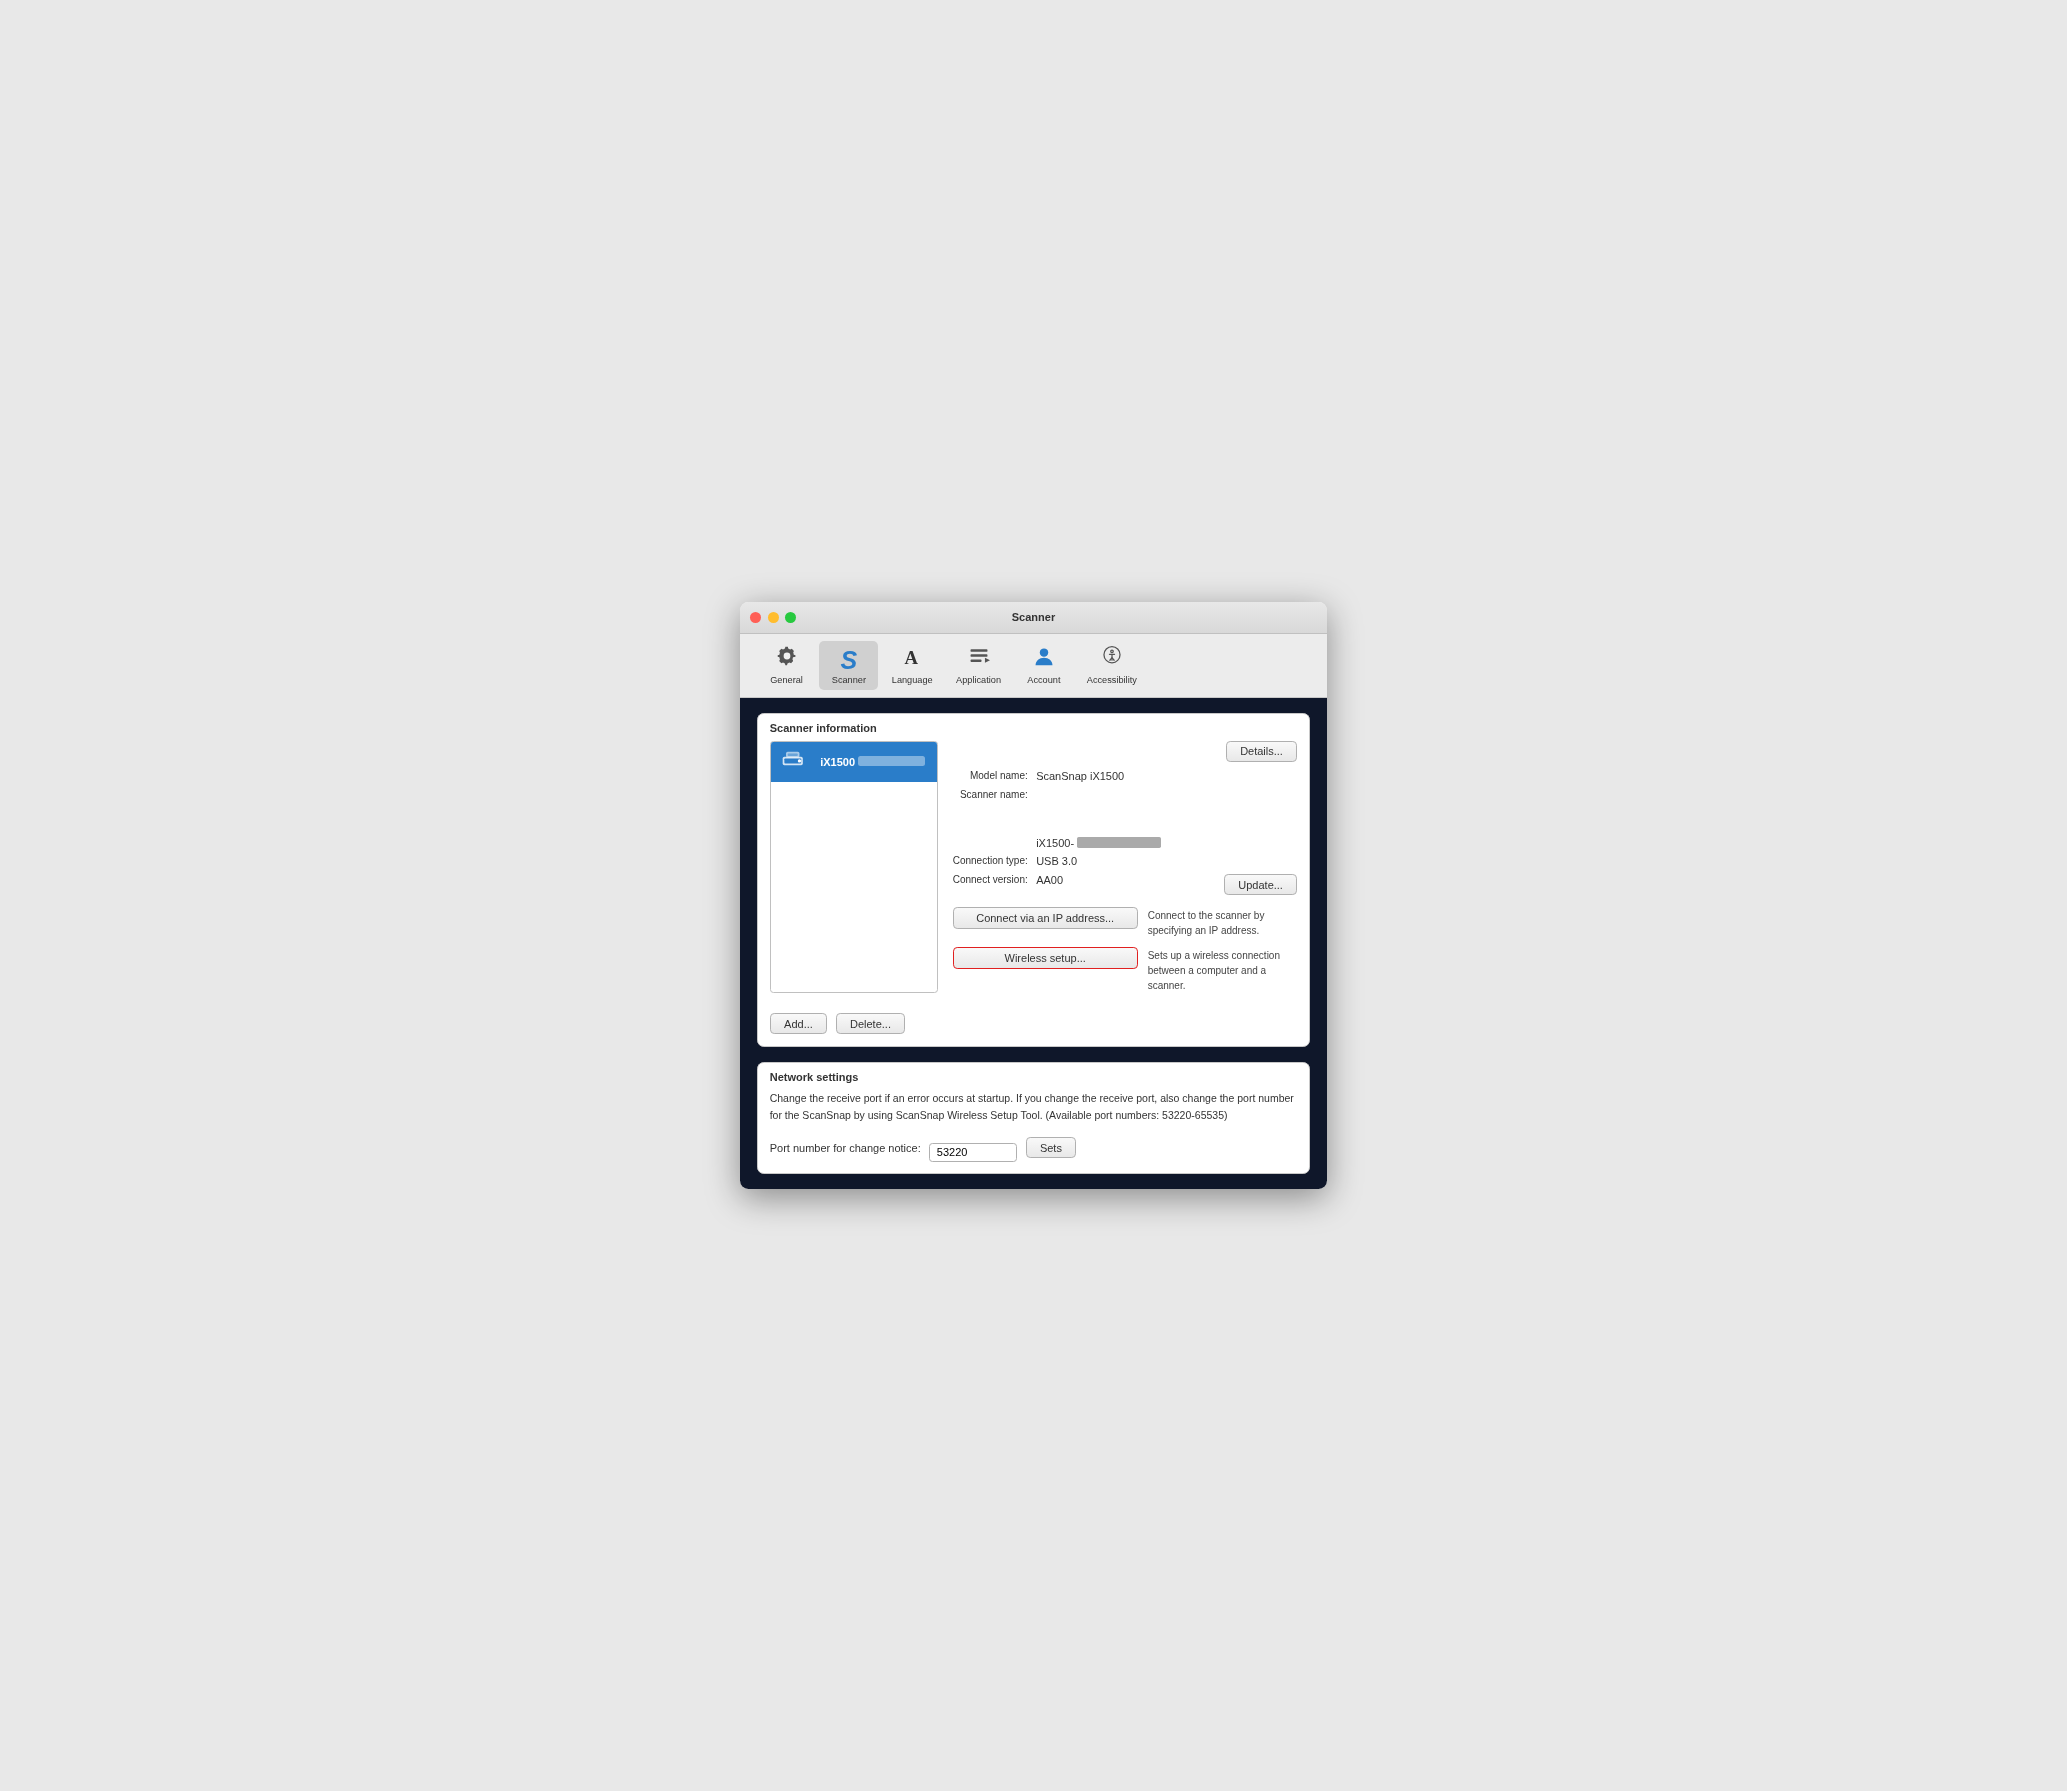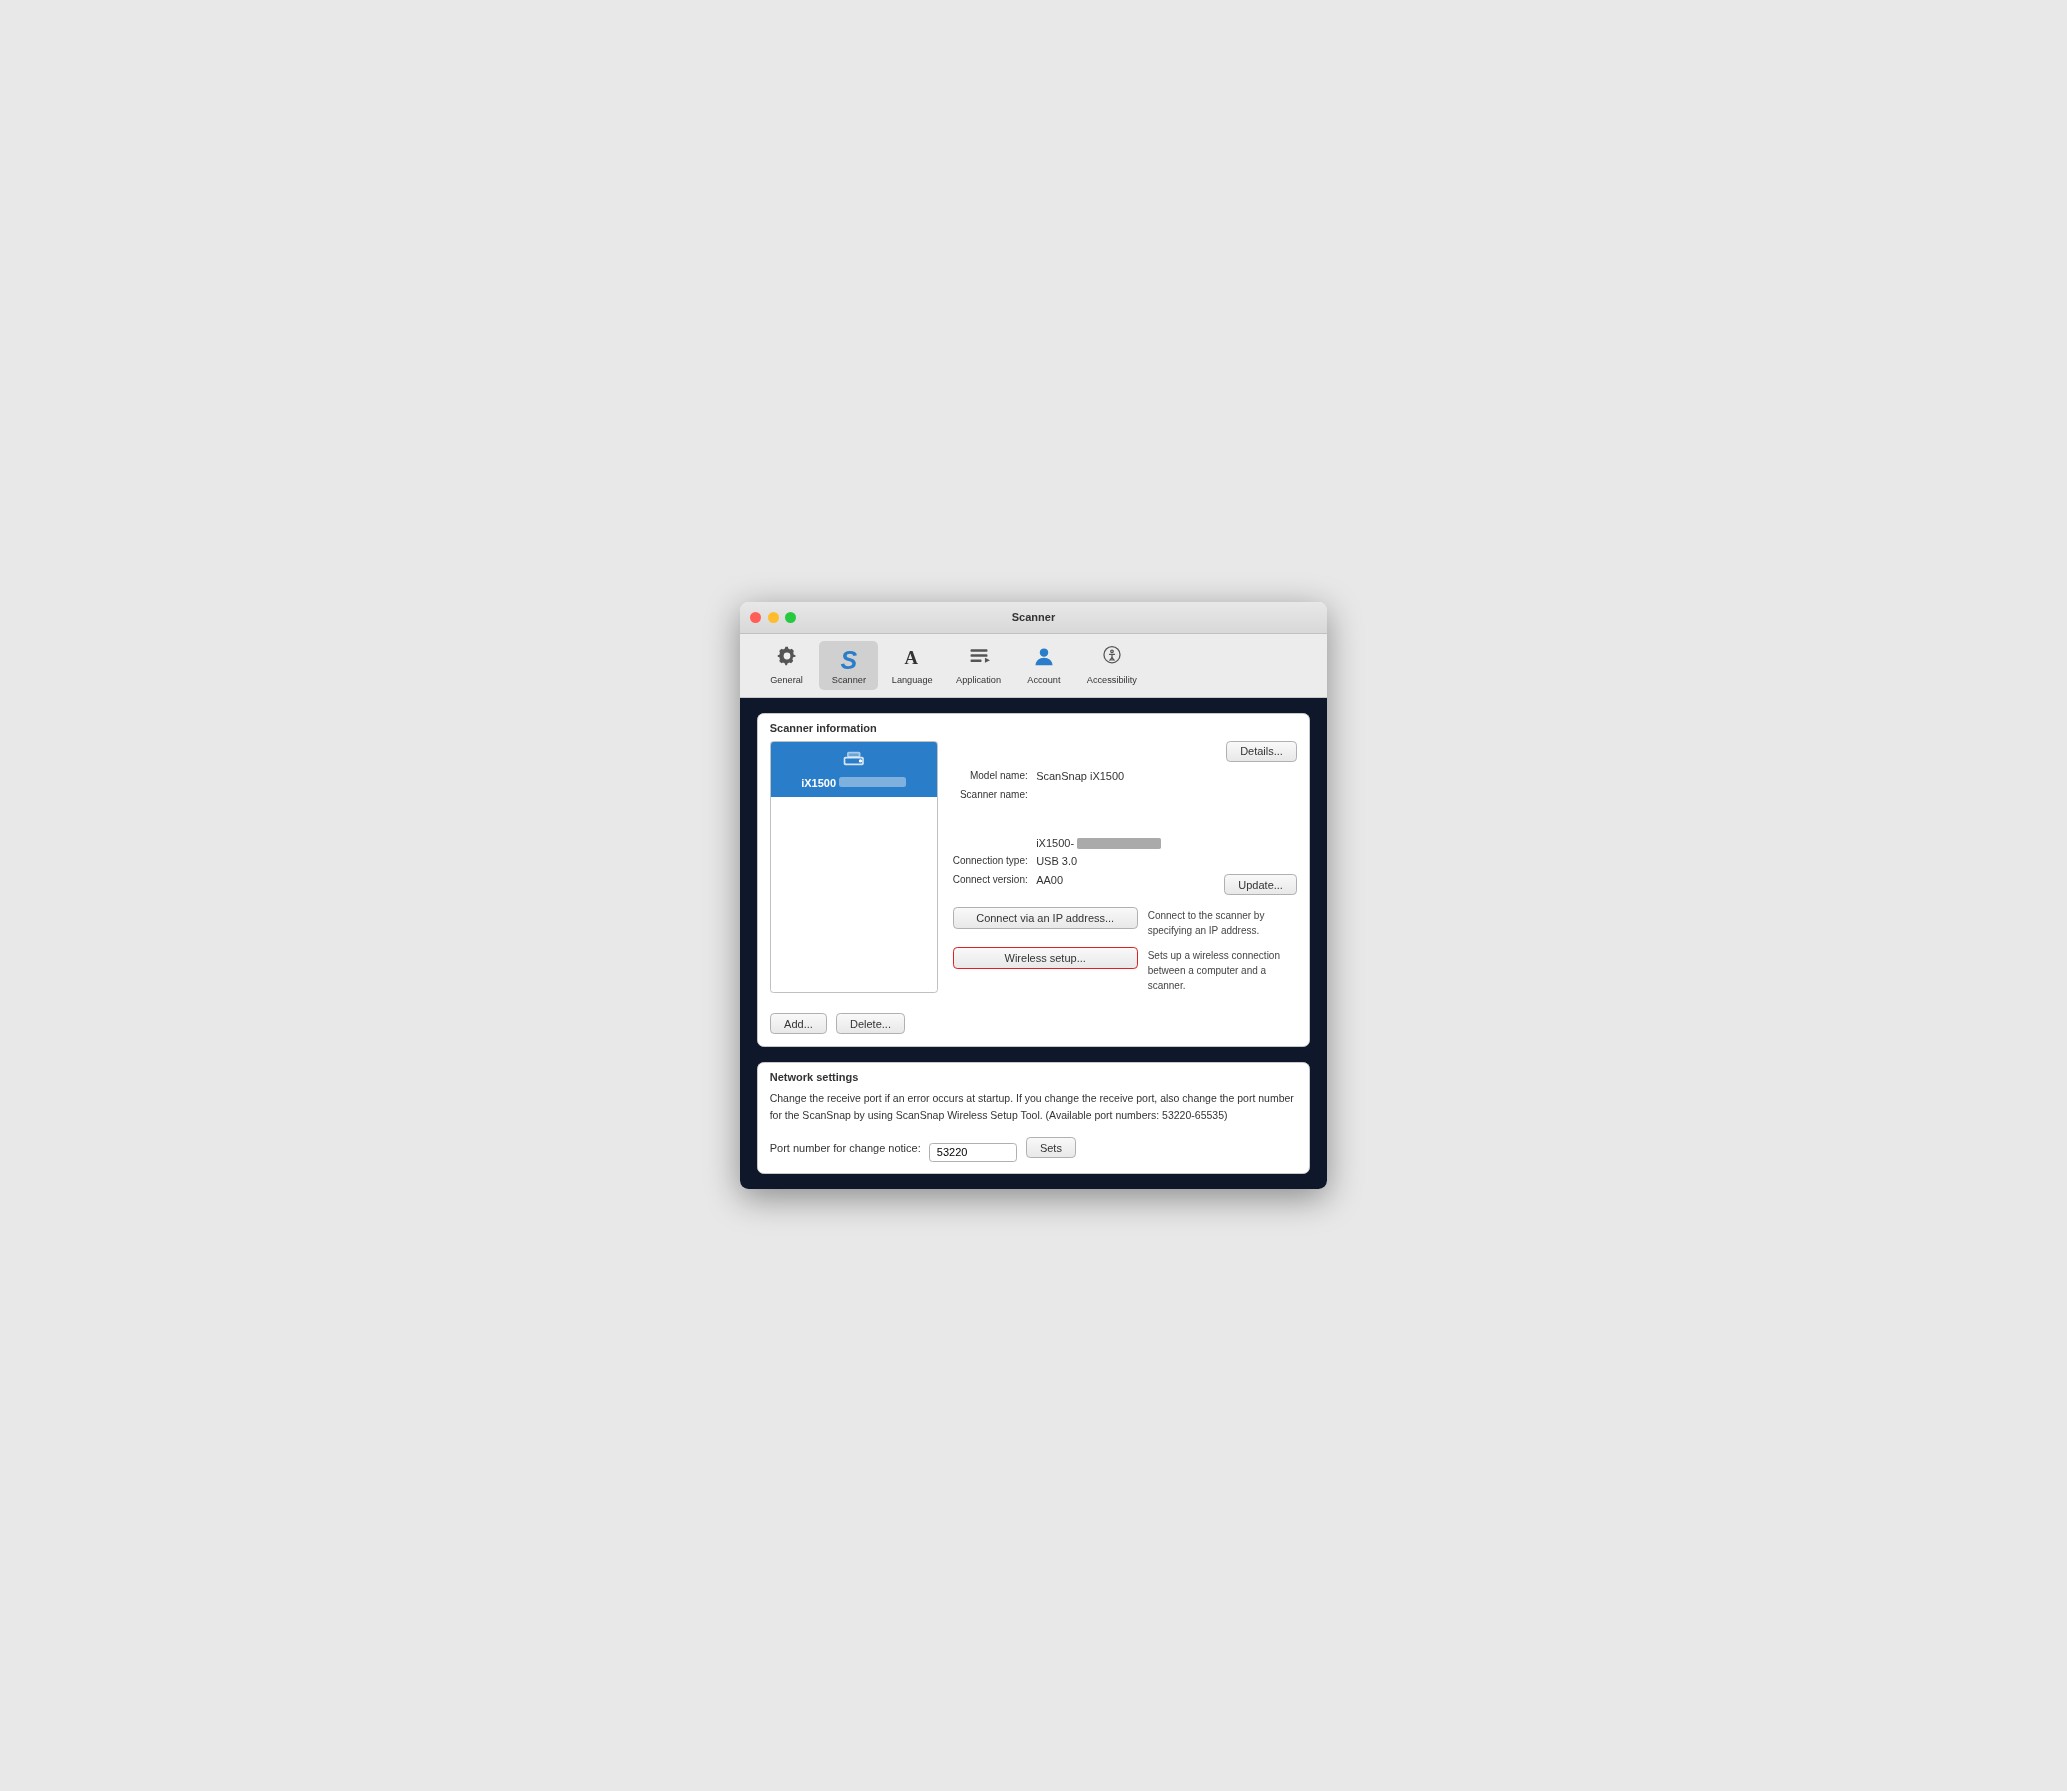--- a/index.html
+++ b/index.html
@@ -112,22 +112,21 @@
       border-radius: 3.4px;
       overflow: hidden;
       background: white;
     }
     .scanner-preview-header {
       background: #2a7dc9;
       color: white;
       padding: 8.4px 10px;
       display: flex;
       align-items: center;
-      gap: 3px;
-      flex-direction: column;
+      gap: 16px;
     }
     .scanner-icon-white {
       font-size: 18.5px;
     }
     .scanner-name-redacted {
       background: rgba(255,255,255,0.4);
       border-radius: 2.5px;
       width: 67px;
       height: 10px;
       display: inline-block;
@@ -153,21 +152,21 @@
       color: #333;
       font-size: 10px;
       white-space: nowrap;
     }
     .info-value {
       color: #333;
       font-size: 11px;
     }
     .info-value-redacted {
       display: inline-flex;
-      align-items: flex-end;
+      align-items: flex-start;
       gap: 3.4px;
       margin-top: 48px;
     }
     .redacted-block {
       background: #aaa;
       border-radius: 1.7px;
       height: 11px;
       width: 84px;
       display: inline-block;
     }

